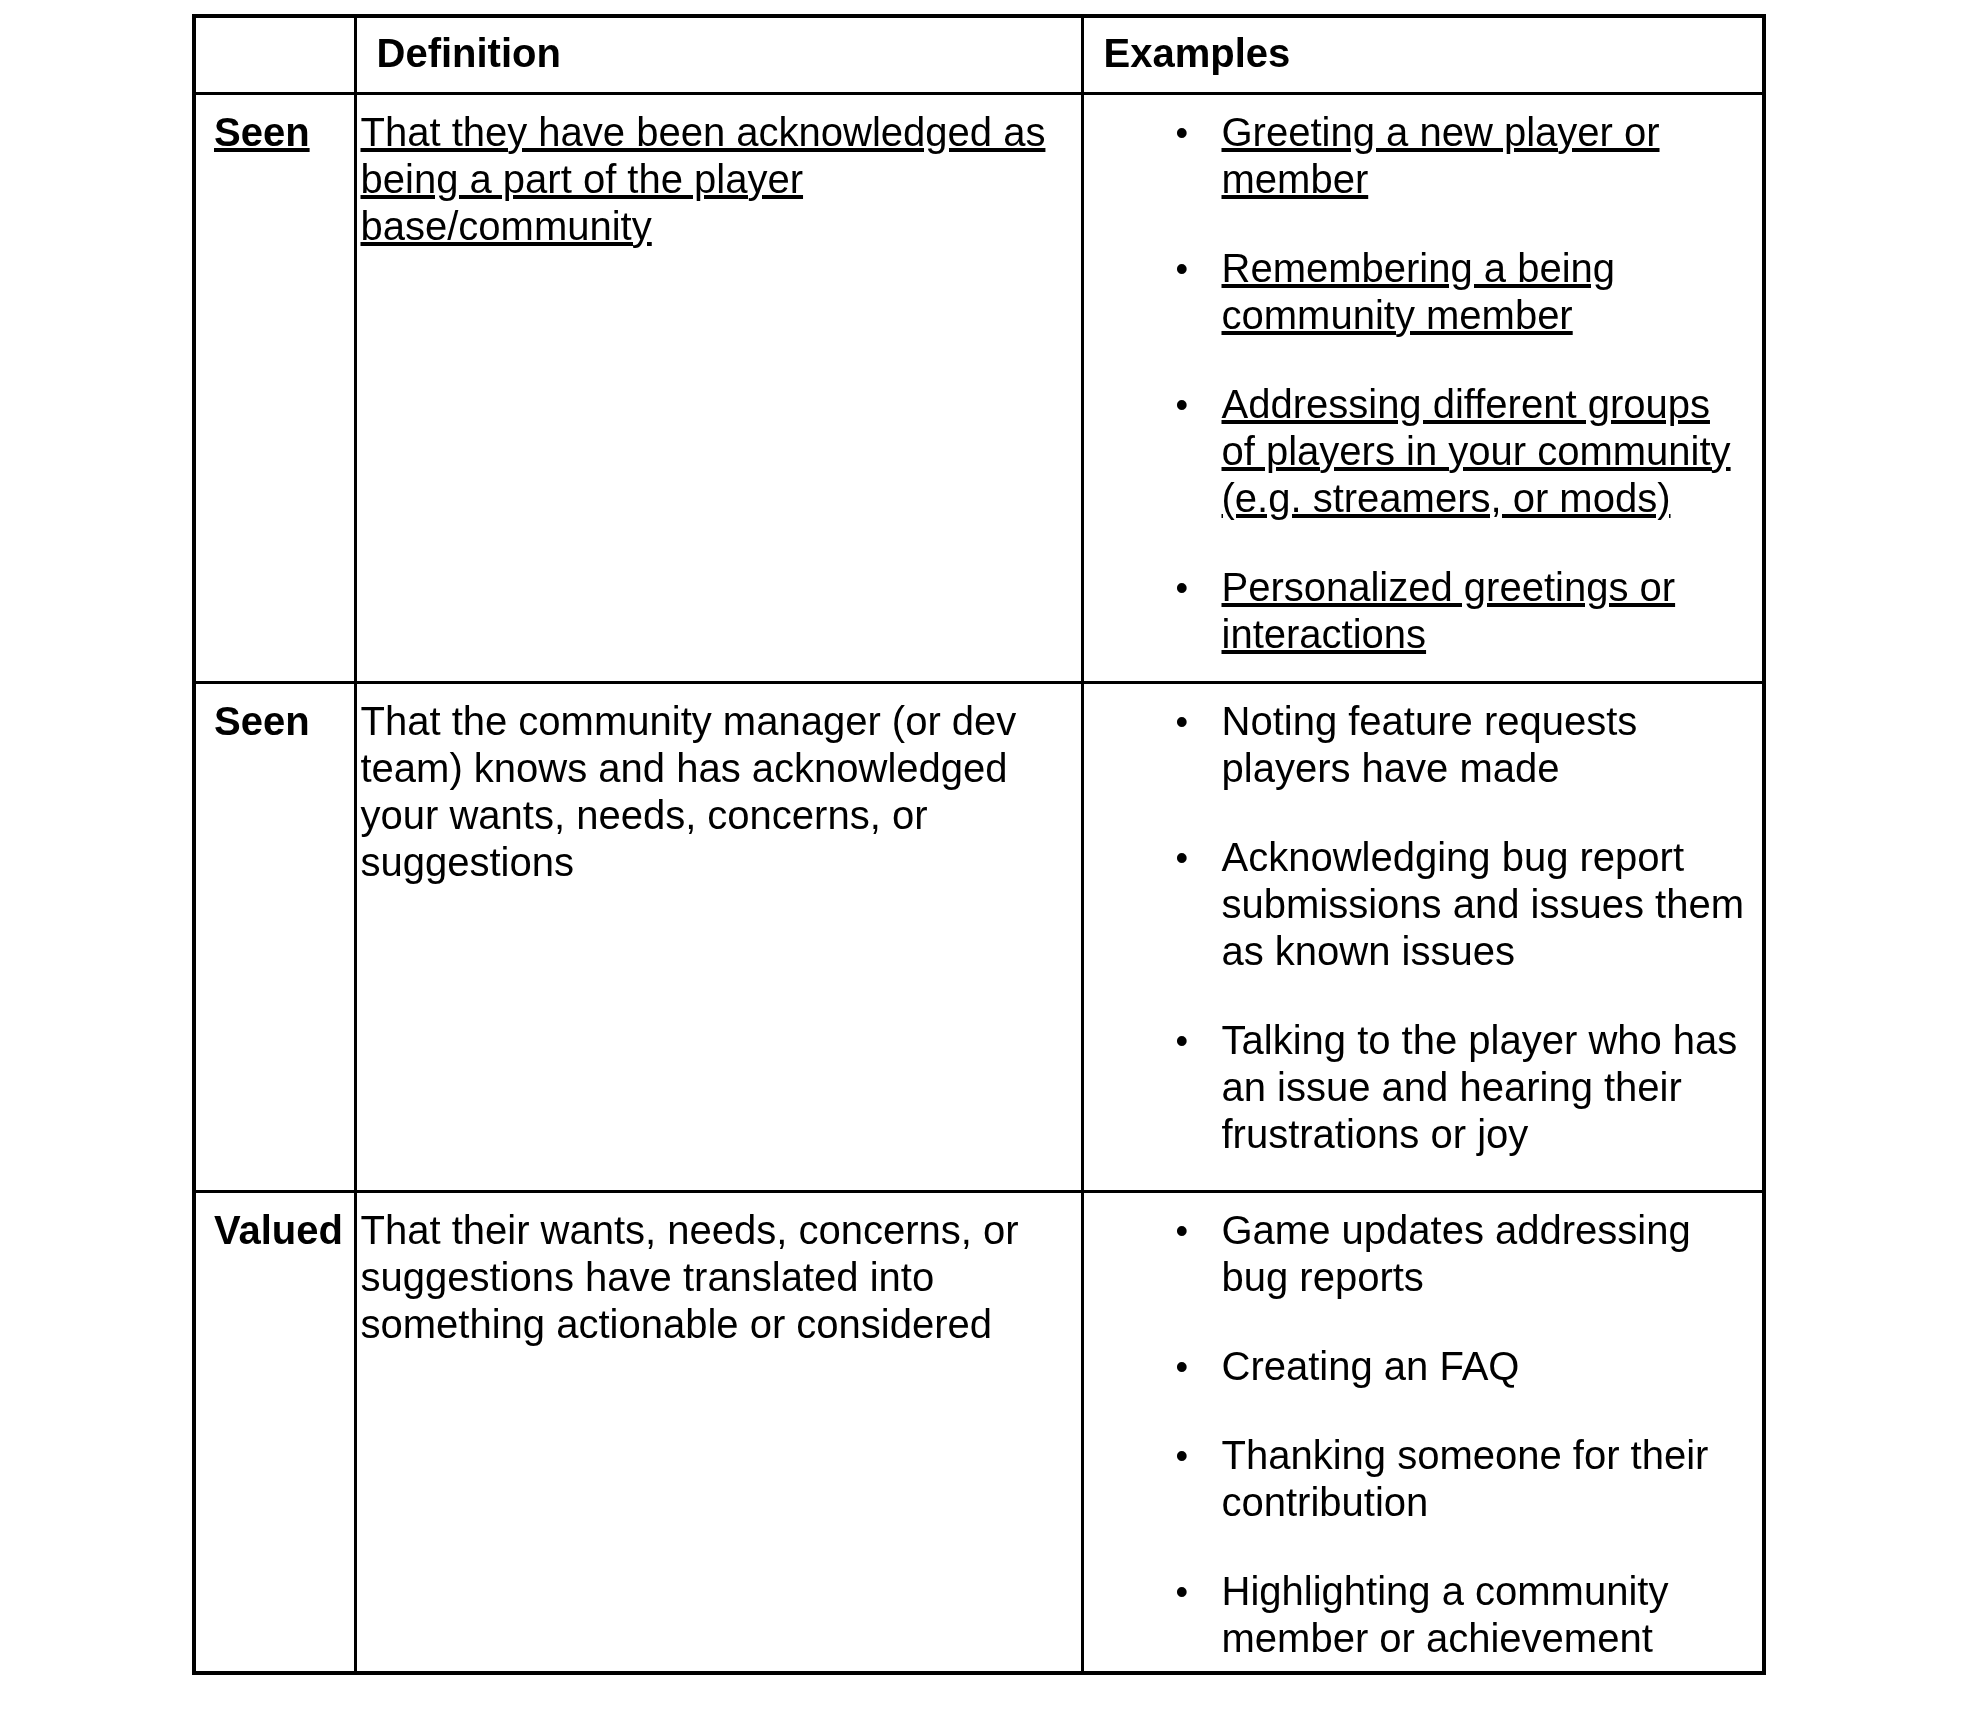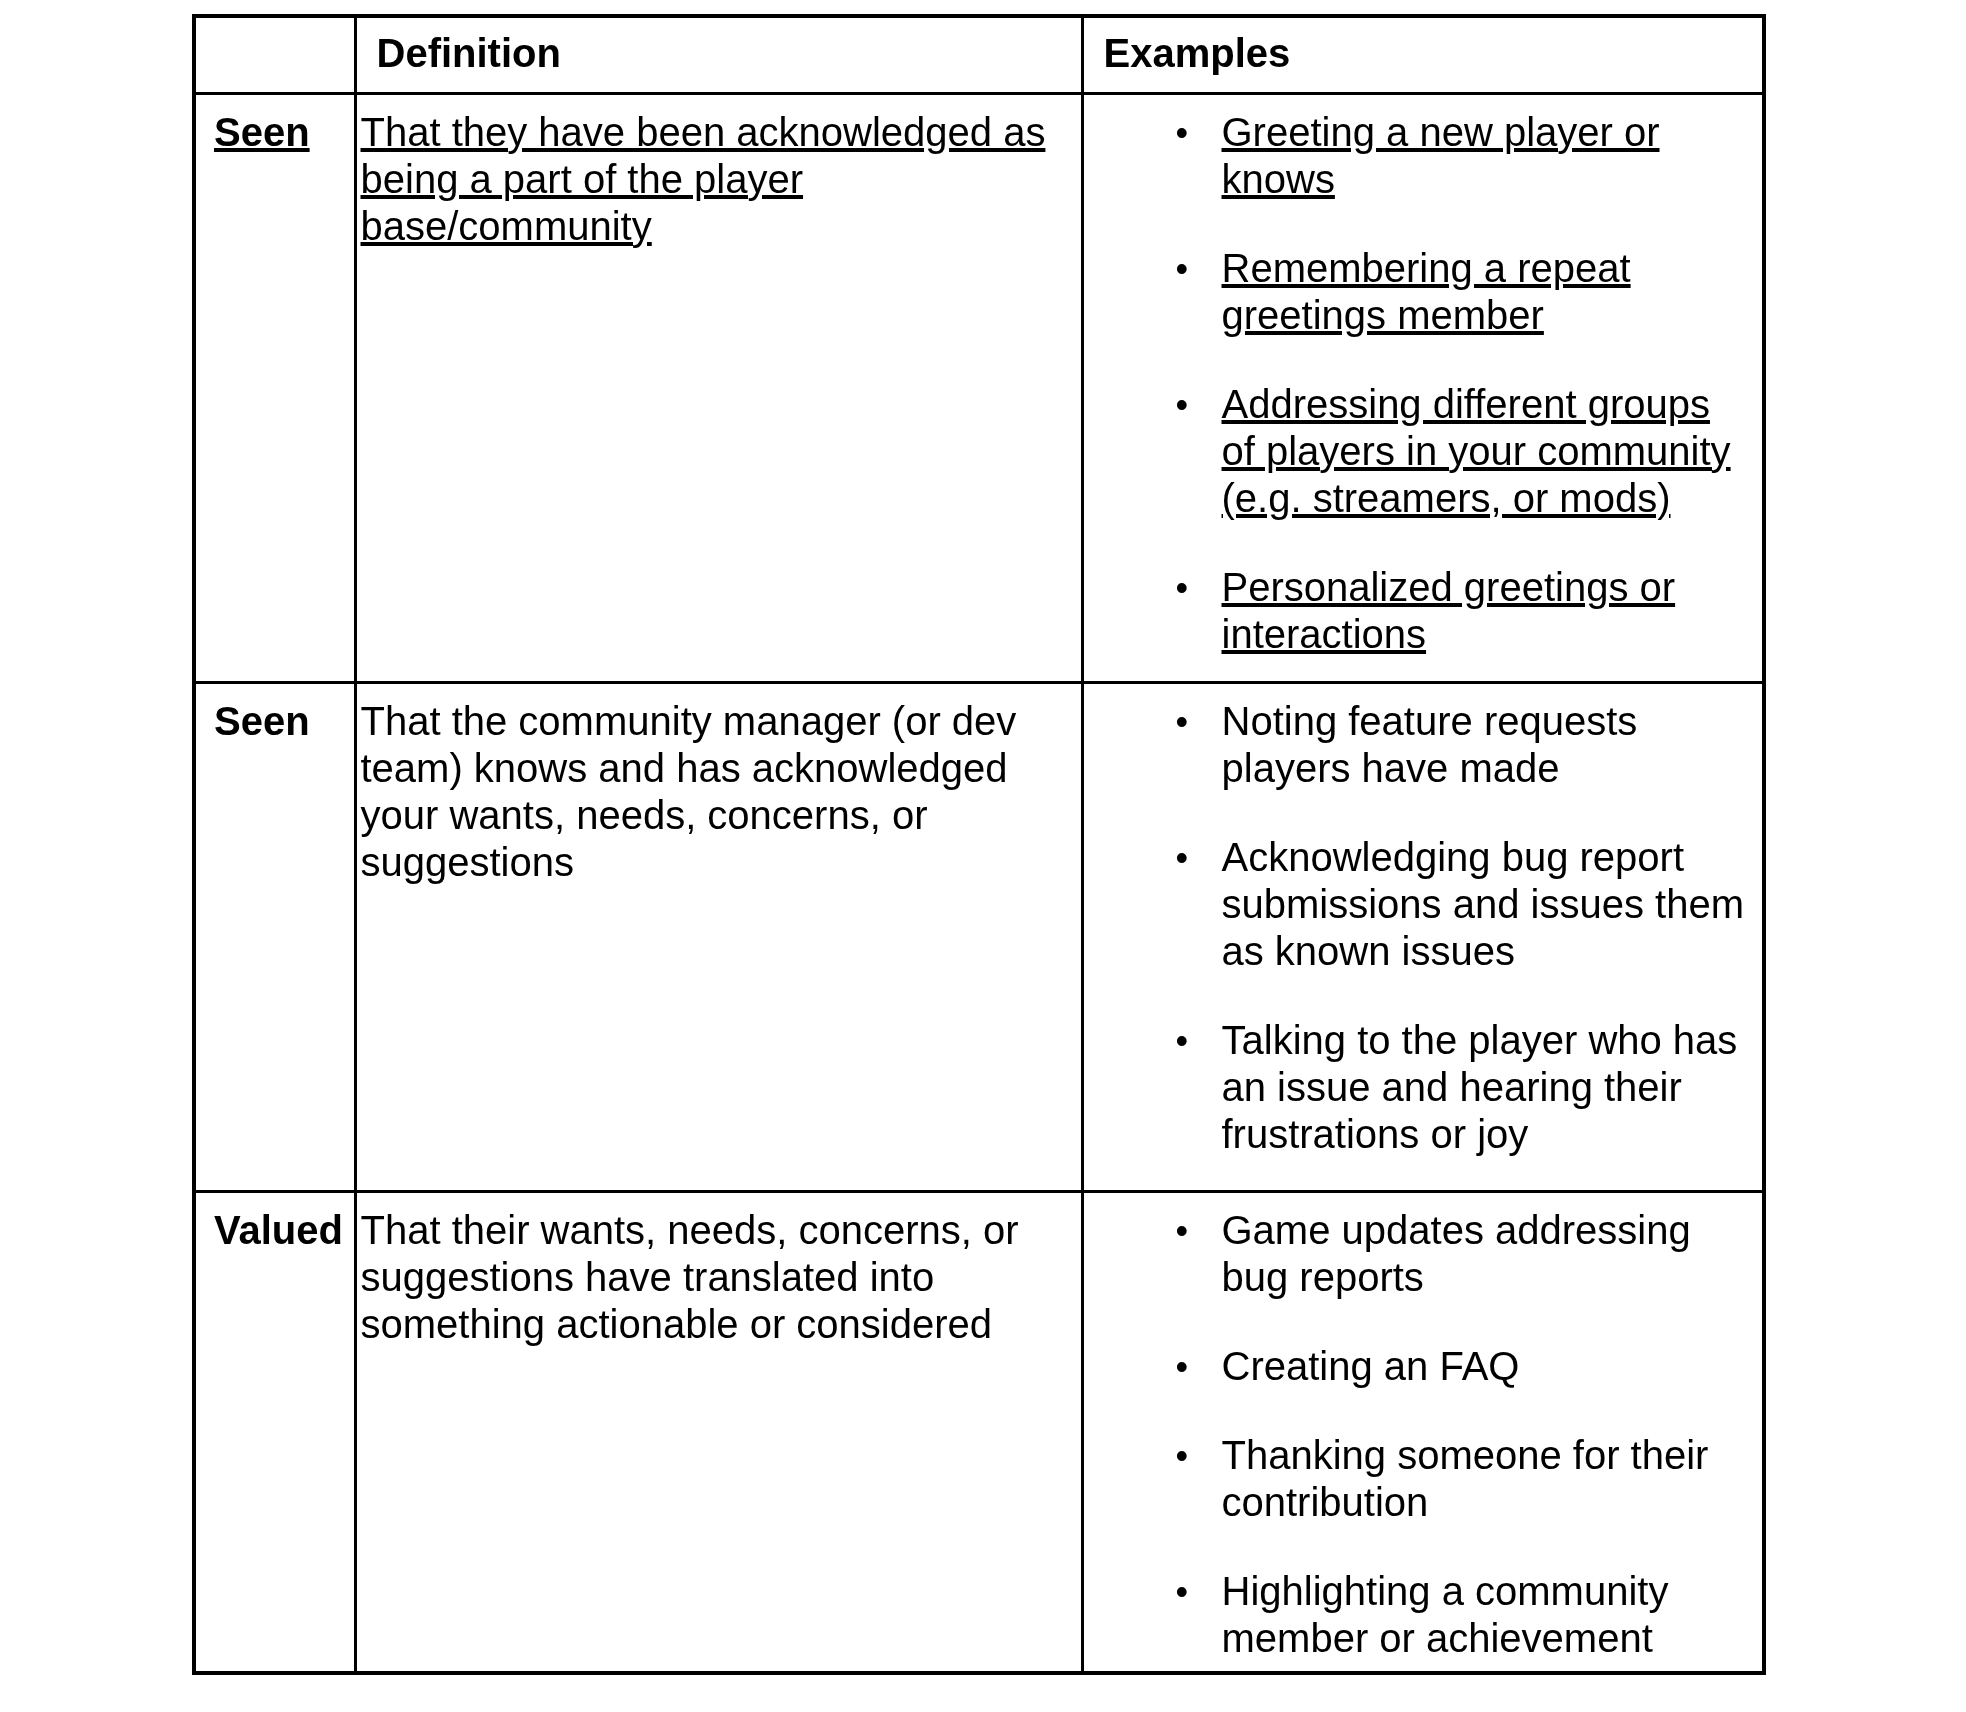--- a/index.html
+++ b/index.html
@@ -94,25 +94,25 @@
       <th class="h-cell">Examples</th>
     </tr>
 
     <tr class="row-seen">
       <td class="label-cell">Seen</td>
       <td class="def-cell">That they have been acknowledged as being a part of the player base/community</td>
       <td class="ex-cell">
         <ul class="ex-list">
           <li class="ex-item">
             <span class="bullet">•</span>
-            <span>Greeting a new player or knows</span>
+            <span>Greeting a new player or member</span>
           </li>
           <li class="ex-item">
             <span class="bullet">•</span>
-            <span>Remembering a repeat greetings member</span>
+            <span>Remembering a being community member</span>
           </li>
           <li class="ex-item">
             <span class="bullet">•</span>
             <span>Addressing different groups of players in your community (e.g. streamers, or mods)</span>
           </li>
           <li class="ex-item">
             <span class="bullet">•</span>
             <span>Personalized greetings or interactions</span>
           </li>
         </ul>

